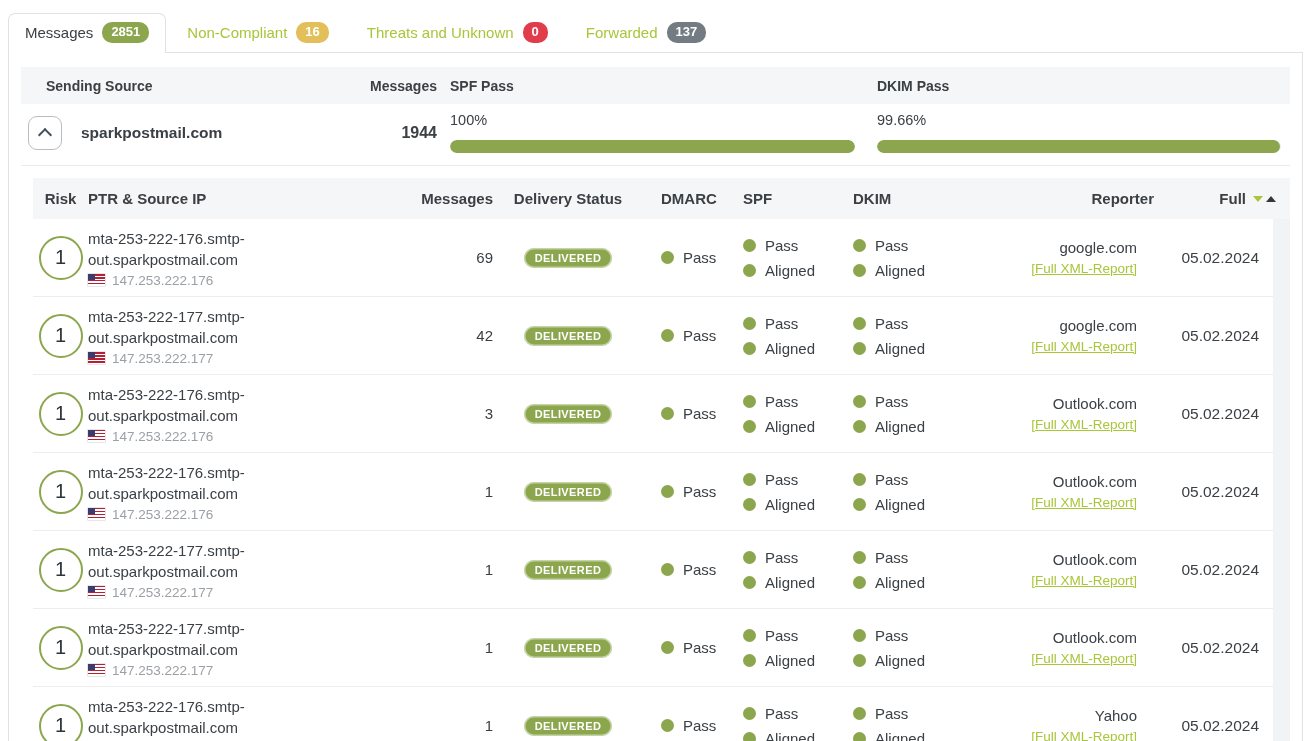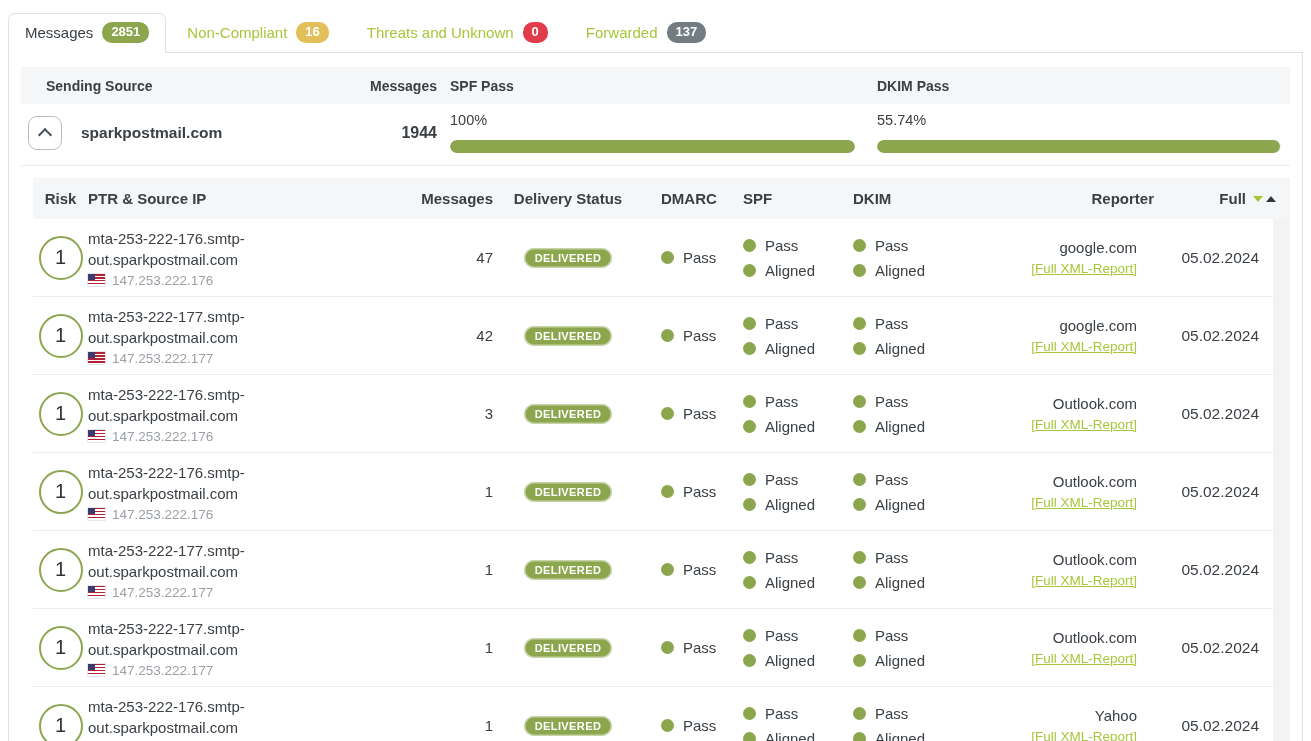--- a/index.html
+++ b/index.html
@@ -151,21 +151,21 @@
         </div>
         <span class="sum-msgs">1944</span>
       </div>
       <div class="spf-col">
         <div class="pct">100%</div>
         <div class="bar">
             <div class="fill" id="spf-fill" style="width: 100%;"></div>
           </div>
       </div>
       <div class="dkim-col">
-        <div class="pct">55.74%</div>
+        <div class="pct">99.66%</div>
         <div class="bar">
             <div class="fill" id="dkim-fill" style="width: 99.66%;"></div>
           </div>
       </div>
     </div>
 
     <div class="table">
       <div class="tgrid thead">
         <div class="th-risk">Risk</div>
         <div class="th-ptr">PTR &amp; Source IP</div>
@@ -180,21 +180,21 @@
       <div class="tbody">
   <div class="tgrid row">
     <div class="c-risk"><span class="risk-circle">1</span></div>
     <div class="c-ptr">
       <div class="ptr">mta-253-222-176.smtp-out.sparkpostmail.com</div>
       <div class="ip-line">
         <span class="flag"></span>
         <span>147.253.222.176</span>
       </div>
     </div>
-    <div class="c-msgs">47</div>
+    <div class="c-msgs">69</div>
     <div class="c-del"><span class="badge-delivered">DELIVERED</span></div>
     <div class="c-dmarc">
       <span class="dot"></span>
       <span>Pass</span>
     </div>
     <div class="c-spf">
       <div class="dotline">
                 <span class="dot"></span>
                 <span>Pass</span>
               </div>

